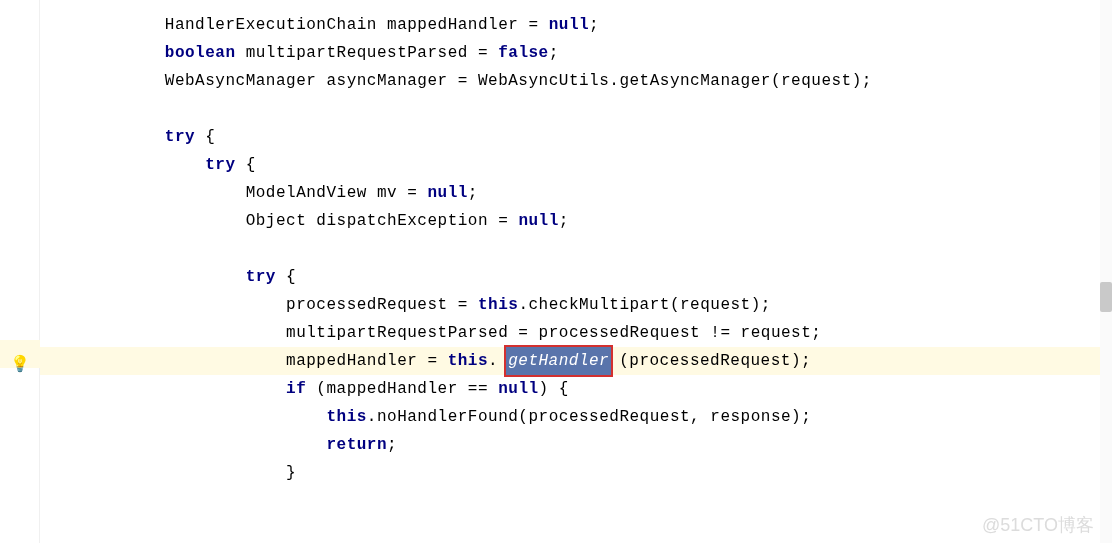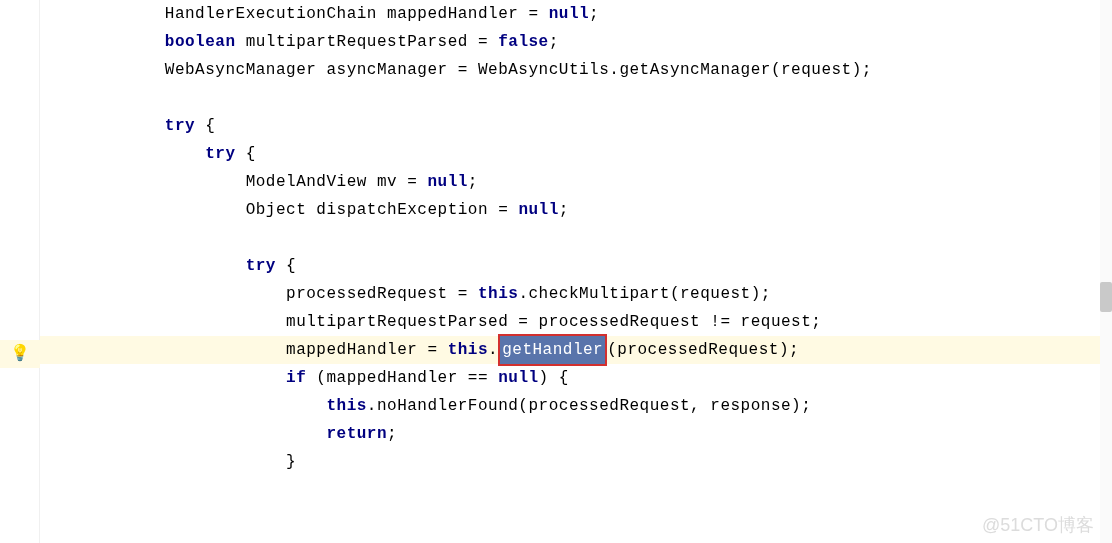--- a/index.html
+++ b/index.html
@@ -1,24 +1,24 @@
 <!DOCTYPE html>
 <html><head>
 <meta charset="utf-8">
 <style>
   * { margin: 0; padding: 0; box-sizing: border-box; }
   html, body { width: 1112px; height: 543px; background: #ffffff; font-family: "Consolas", "Courier New", monospace; font-size: 16px; color: #000; overflow: hidden; }
   .editor { position: relative; width: 100%; height: 100%; }
   .gutter { position: absolute; top:0; left:0; width:40px; height:100%; background:#ffffff; border-right:1px solid #f0f0f0; }
-  .code { position:absolute; top:0; left:40px; right:10px; padding: 0 0 0 0; line-height: 28px; white-space: pre; letter-spacing:0.5px; }
+  .code { position:absolute; top:0; left:40px; right:10px; padding: 11px 0 0 0; line-height: 28px; white-space: pre; letter-spacing:0.5px; }
   .ln { display:block; height:28px; padding-left: 44px; position:relative; }
   .hl { background: #fffae3; }
   .kw { color:#000080; font-weight:bold; }
   .norm { color:#000000; }
-  .sel { background:#5974ab; color:#ffffff; border:2px solid #d3302f; padding:0 2px; margin:-2px 0; display:inline-block; }
+  .sel { background:#5974ab; color:#ffffff; border:2px solid #d3302f; padding:0 2px; margin:-2px 6px; display:inline-block;font-style:italic; }
   .bulb { position:absolute; left:-30px; top:4px; }
   .scrollbar-v { position:absolute; right:0; top:0; width:12px; height:100%; background:#fafafa; }
   .thumb-v { position:absolute; right:0; top:282px; width:12px; height:30px; background:#c9c9c9; border-radius:2px; }
   .watermark { position:absolute; right:18px; bottom:6px; color:#dcdcdc; font-family:Arial,sans-serif; font-size:18px;text-align:right; }
   .left-border { position:absolute; left:0; top:0; width:2px; height:100%; background:#e8e8e8; }
   .hl-marker { position:absolute; left:0; width:40px; height:28px; background:#fffae3; }
 </style>
 </head>
 <body>
 

